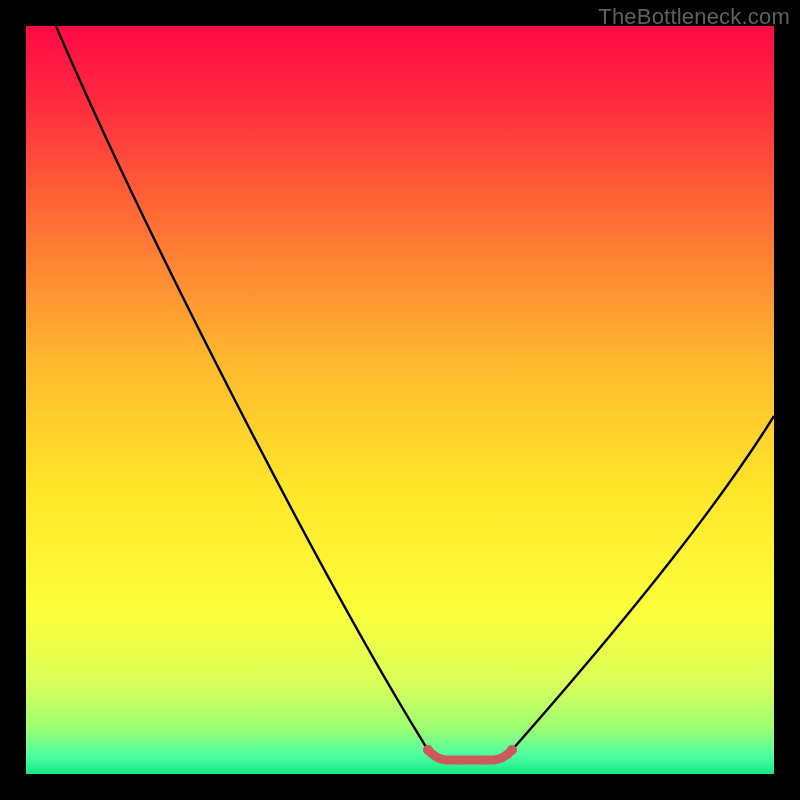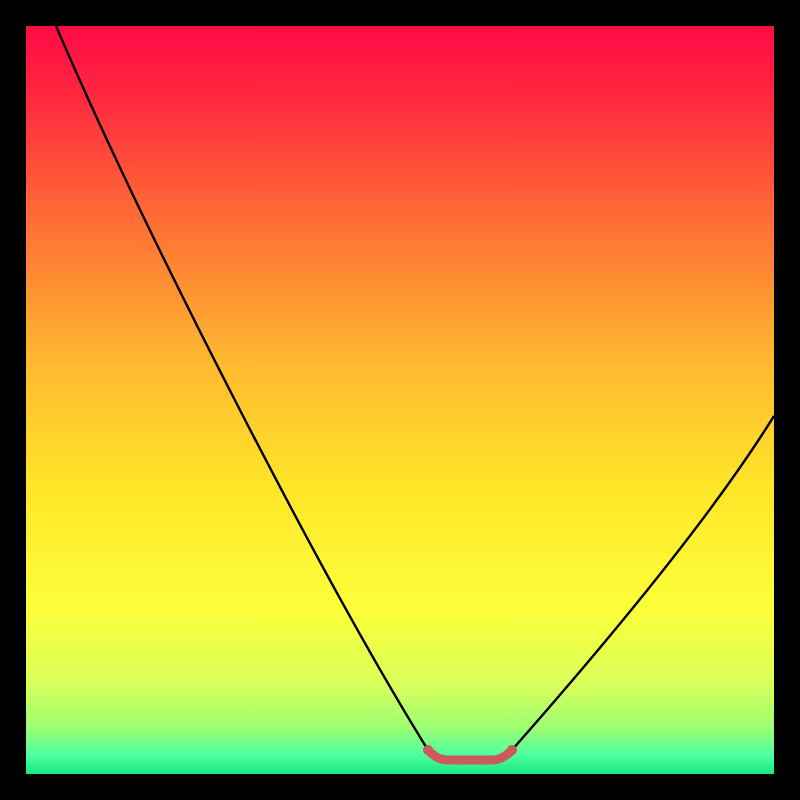--- a/index.html
+++ b/index.html
@@ -86,14 +86,15 @@
 
       <circle cx="418" cy="733" r="3.5" fill="#cc5a5a"></circle>
       <circle cx="432" cy="735" r="3.5" fill="#cc5a5a"></circle>
       <circle cx="446" cy="735" r="3.5" fill="#cc5a5a"></circle>
       <circle cx="460" cy="735" r="3.5" fill="#cc5a5a"></circle>
       <circle cx="472" cy="733" r="3.5" fill="#cc5a5a"></circle>
     </svg>
 
   </div>
 
+  <div class="watermark">TheBottleneck.com</div>
 
 </div>
 
 </body></html>

